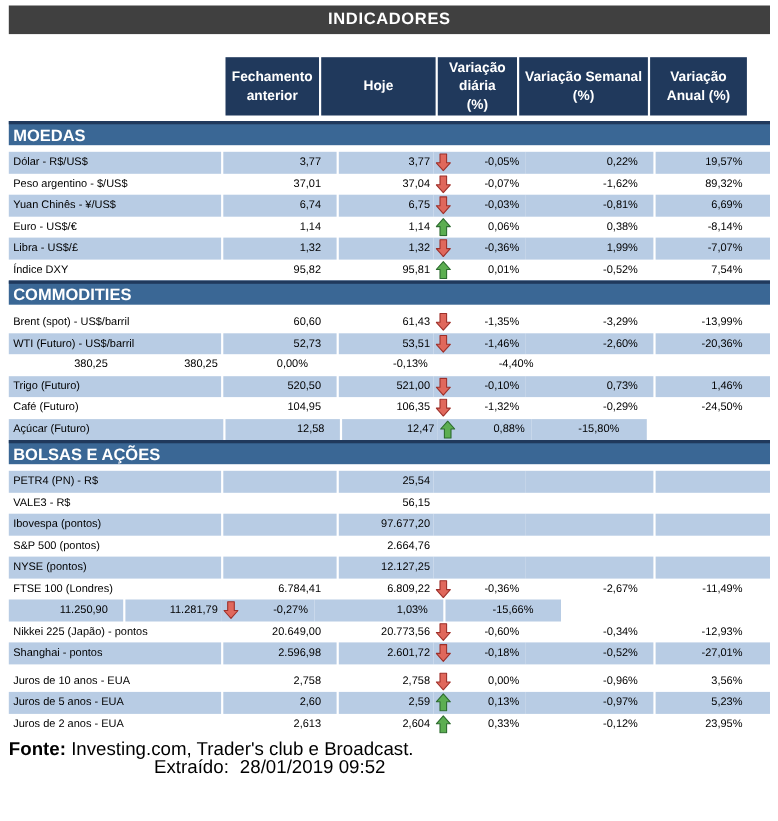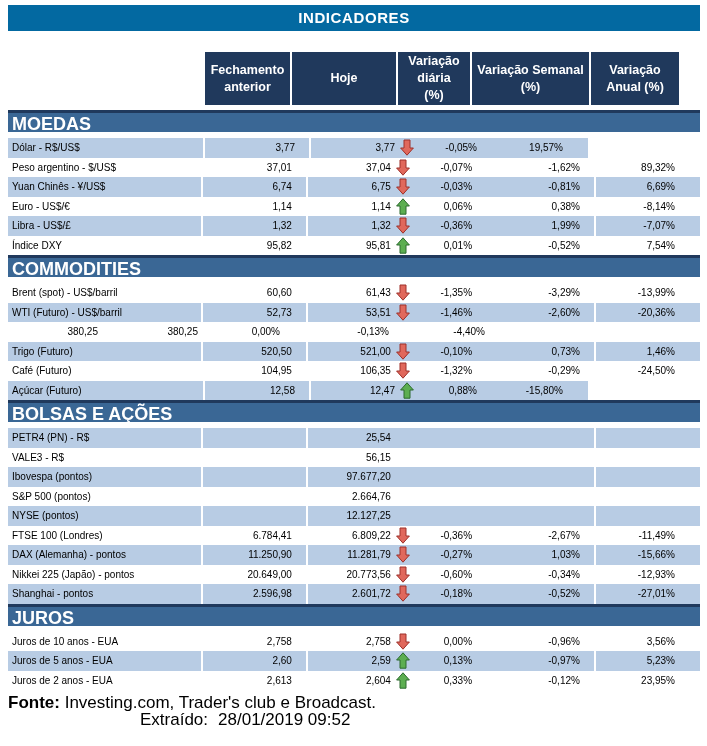--- a/index.html
+++ b/index.html
@@ -5,21 +5,21 @@
   html,body { margin:0; padding:0; background:#ffffff; }
   .page {
     width:707px; height:746px; background:#ffffff; overflow:hidden;
     font-family:"Liberation Sans", sans-serif; color:#000;
     position:relative; box-sizing:border-box;
   }
   .inner { margin-left:8px; width:692px; }
 
   
   .title-bar {
-    margin-top:5px; height:26px; background:#0369a1; color:#ffffff;
+    margin-top:5px; height:26px; background:#404040; color:#ffffff;
     font-weight:bold; font-size:15px; letter-spacing:0.6px;
     text-align:center; line-height:26px;
   }
 
   
   .col-headers { margin-top:21px; display:flex; height:53px; }
   .col-spacer { width:197px; }
   .hcell {
     background:#20395C; color:#ffffff; font-weight:bold; font-size:12.5px;
     display:flex; align-items:center; justify-content:center;
@@ -29,21 +29,21 @@
   .hcell.h-hoje    { width:104px; margin-right:2px; }
   .hcell.h-fech    { width:85px;  margin-right:2px; }
   .hcell.h-diaria  { width:72px;  margin-right:2px; }
   .hcell.h-semanal { width:117px; margin-right:2px; }
   .hcell.h-anual   { width:88px; }
 
   
   .section.first { margin-top:5px; }
   .band {
     border-top:3px solid #20395C; height:22px; background:#3A6795;
-    color:#ffffff; font-weight:bold; font-size:18px; line-height:22px;
+    color:#ffffff; font-weight:bold; font-size:15px; line-height:22px;
     padding-left:4px; box-sizing:border-box;
   }
   .rows { margin-top:6px; }
 
   
   .row { display:flex; height:19.5px; font-size:10px; line-height:19.5px; }
   .cell { box-sizing:content-box; background:transparent; overflow:hidden; white-space:nowrap; }
   .row.shaded .cell { background:#B8CCE4; }
   .num { text-align:right; }
   .c-label   { width:191px; padding-left:4px;  margin-right:2px; }
@@ -94,20 +94,21 @@
     <div class="cell c-fech num">3,77</div>
     <div class="cell c-diaria num">
       <span class="arrow arrow-down">
         <svg width="14" height="17" viewBox="0 0 14 17">
           <path d="M4 1 h6 v8 h3.4 L7 16.2 L0.6 9 H4 z" fill="#E0685C" stroke="#9E302A" stroke-width="1" stroke-linejoin="round"></path>
         </svg>
       </span>
       
       <span>-0,05%</span>
     </div>
+    <div class="cell c-semanal num">0,22%</div>
     <div class="cell c-anual num">19,57%</div>
   </div>
 
   <div class="row">
     <div class="cell c-label">Peso argentino - $/US$</div>
     <div class="cell c-hoje num">37,01</div>
     <div class="cell c-fech num">37,04</div>
     <div class="cell c-diaria num">
       <span class="arrow arrow-down">
         <svg width="14" height="17" viewBox="0 0 14 17">
@@ -375,21 +376,20 @@
         </svg>
       </span>
       
       <span>-0,36%</span>
     </div>
     <div class="cell c-semanal num">-2,67%</div>
     <div class="cell c-anual num">-11,49%</div>
   </div>
 
   <div class="row shaded">
-    <div class="cell c-label">DAX (Alemanha) - pontos</div>
     <div class="cell c-hoje num">11.250,90</div>
     <div class="cell c-fech num">11.281,79</div>
     <div class="cell c-diaria num">
       <span class="arrow arrow-down">
         <svg width="14" height="17" viewBox="0 0 14 17">
           <path d="M4 1 h6 v8 h3.4 L7 16.2 L0.6 9 H4 z" fill="#E0685C" stroke="#9E302A" stroke-width="1" stroke-linejoin="round"></path>
         </svg>
       </span>
       
       <span>-0,27%</span>
@@ -428,23 +428,20 @@
       
       <span>-0,18%</span>
     </div>
     <div class="cell c-semanal num">-0,52%</div>
     <div class="cell c-anual num">-27,01%</div>
   </div>
 </div>
   </div>
 
   <div class="section">
-    <div class="band">
-      <span>JUROS</span>
-    </div>
     <div class="rows">
   <div class="row">
     <div class="cell c-label">Juros de 10 anos - EUA</div>
     <div class="cell c-hoje num">2,758</div>
     <div class="cell c-fech num">2,758</div>
     <div class="cell c-diaria num">
       <span class="arrow arrow-down">
         <svg width="14" height="17" viewBox="0 0 14 17">
           <path d="M4 1 h6 v8 h3.4 L7 16.2 L0.6 9 H4 z" fill="#E0685C" stroke="#9E302A" stroke-width="1" stroke-linejoin="round"></path>
         </svg>

